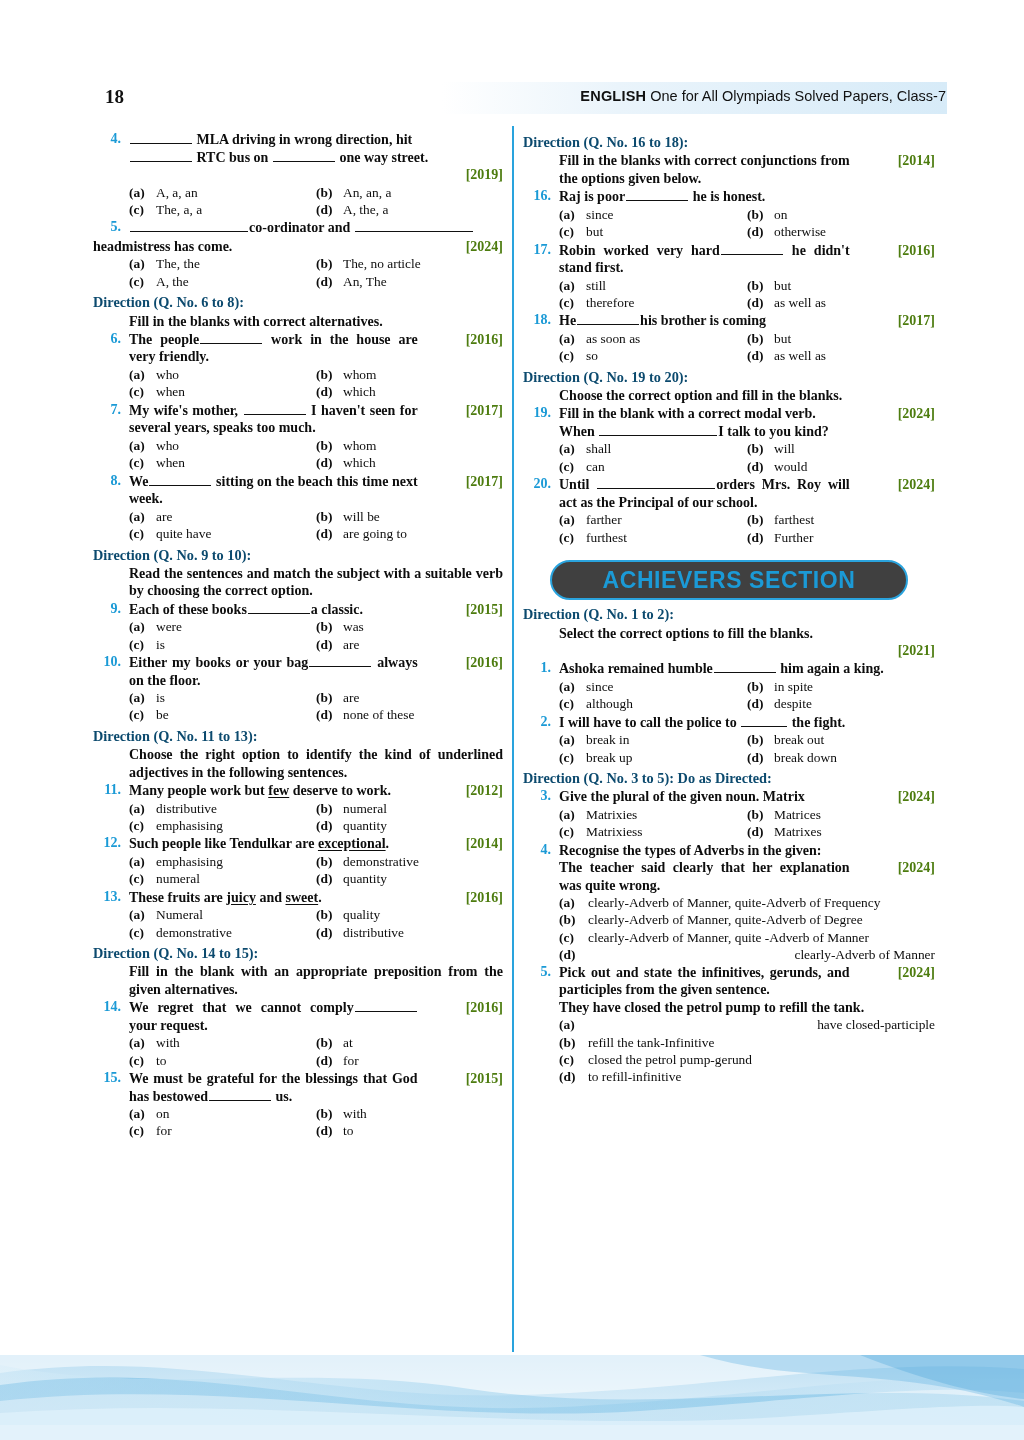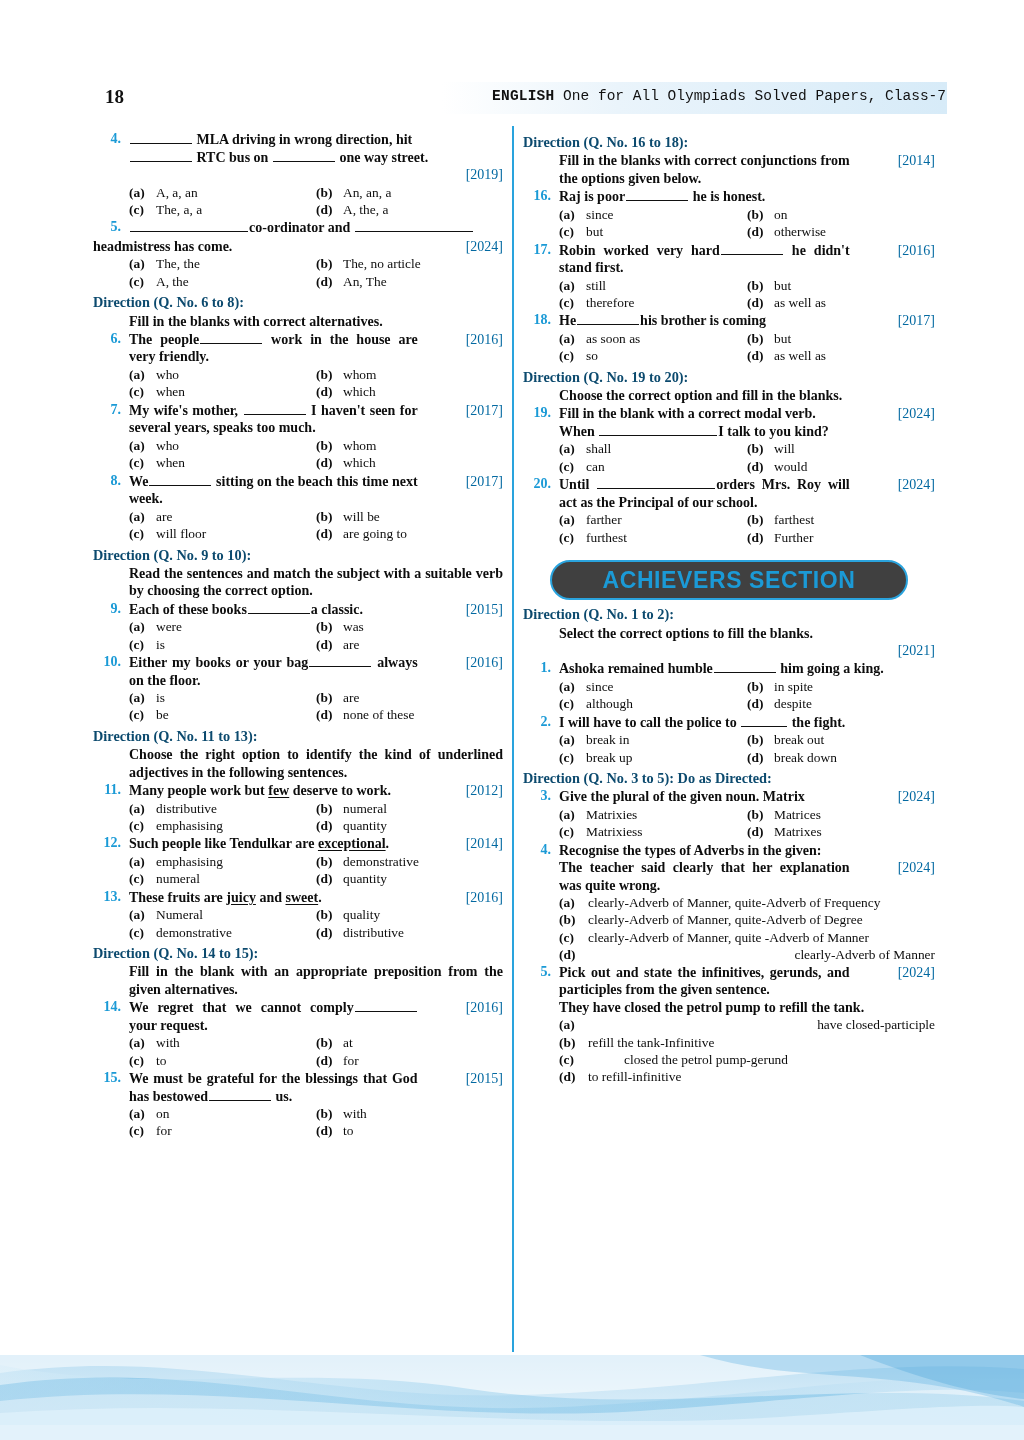--- a/index.html
+++ b/index.html
@@ -13,39 +13,39 @@
   .header-band{
     position:absolute;left:430px;top:0;width:505px;height:32px;
     background:linear-gradient(to right,#ffffff 0%,#eaf4fb 35%,#d7ebf8 100%);
   }
   .page-num{
     position:absolute;left:93px;top:4px;font-size:19px;font-weight:bold;color:#111;
     font-family:"Liberation Serif",serif;
   }
   .header-title{
     position:absolute;right:90px;top:6px;font-size:14.5px;color:#111;white-space:nowrap;
-    font-family:Liberation Mono, monospace;
+    font-family:Liberation Sans, sans-serif;
   }
   .header-title b{font-weight:bold;letter-spacing:.2px;}
 
   
   .divider{position:absolute;left:512px;top:126px;width:2.4px;height:1226px;background:#29a3dd;}
   .col{position:absolute;top:130px;font-size:13.3px;color:#0d0d0d;}
   .col-left{left:93px;width:410px;}
   .col-right{left:523px;width:412px;}
 
   
   .direction{
     color:#0c4a6e;font-weight:bold;font-size:14.3px;margin:4px 0 1px 0;line-height:1.22;
   }
   .direction-text{
     font-weight:bold;font-size:14px;line-height:1.24;margin:0 0 1px 0;
     padding-left:36px;text-align:justify;position:relative;
   }
-  .year{color:#0369a1;font-weight:normal;white-space:nowrap;padding-left:40px;}
+  .year{color:#4d7c0f;font-weight:bold;white-space:nowrap;padding-left:40px;}
   .year-right{float:right;margin-left:8px;}
 
   .q{position:relative;padding-left:36px;margin:1px 0 0 0;}
   .q-num{
     position:absolute;left:0;top:0;width:28px;text-align:right;
     color:#1b9ad6;font-weight:bold;font-size:14px;
   }
   .q-text{
     font-weight:bold;font-size:14px;line-height:1.25;text-align:justify;
     text-justify:inter-word;
@@ -242,21 +242,21 @@
           <span class="opt-val">are</span>
         </div>
       <div class="opt opt-b">
           <span class="opt-lbl">(b)</span>
           <span class="opt-val">will be</span>
         </div>
     </div>
     <div class="opt-row">
       <div class="opt opt-a">
           <span class="opt-lbl">(c)</span>
-          <span class="opt-val">will floor</span>
+          <span class="opt-val">quite have</span>
         </div>
       <div class="opt opt-b">
           <span class="opt-lbl">(d)</span>
           <span class="opt-val">are going to</span>
         </div>
     </div>
   </div>
 
   <div class="direction">Direction (Q. No. 9 to 10):</div>
   <div class="direction-text">Read the sentences and match the subject with a suitable verb by choosing the correct option.</div>
@@ -634,21 +634,21 @@
 
   <div class="direction">Direction (Q. No. 1 to 2):</div>
   <div class="direction-text">
     <span>Select the correct options to fill the blanks.</span>
     <div style="text-align:right;"><span class="year">[2021]</span></div>
   </div>
 
   <div class="q">
     <div class="q-num">1.</div>
     <div class="q-text">
-      <span>Ashoka remained humble</span><span class="blank b-md"></span><span> him going a king.</span>
+      <span>Ashoka remained humble</span><span class="blank b-md"></span><span> him again a king.</span>
     </div>
   </div>
   <div class="opts">
     <div class="opt-row">
       <div class="opt opt-a">
           <span class="opt-lbl">(a)</span>
           <span class="opt-val">since</span>
         </div>
       <div class="opt opt-b">
           <span class="opt-lbl">(b)</span>
@@ -768,21 +768,21 @@
     <div class="opt-stack">
         <span class="opt-lbl">(a)</span>
         <span class="opt-val" style="text-align:right;">have closed-participle</span>
       </div>
     <div class="opt-stack">
         <span class="opt-lbl">(b)</span>
         <span class="opt-val" style="text-align:left;">refill the tank-Infinitive</span>
       </div>
     <div class="opt-stack">
         <span class="opt-lbl">(c)</span>
-        <span class="opt-val" style="text-align:left;margin-left:36px;">closed the petrol pump-gerund</span>
+        <span class="opt-val" style="text-align:left;">closed the petrol pump-gerund</span>
       </div>
     <div class="opt-stack">
         <span class="opt-lbl">(d)</span>
         <span class="opt-val" style="text-align:left;">to refill-infinitive</span>
       </div>
   </div>
 
 </div>
 
 <div class="footer">

